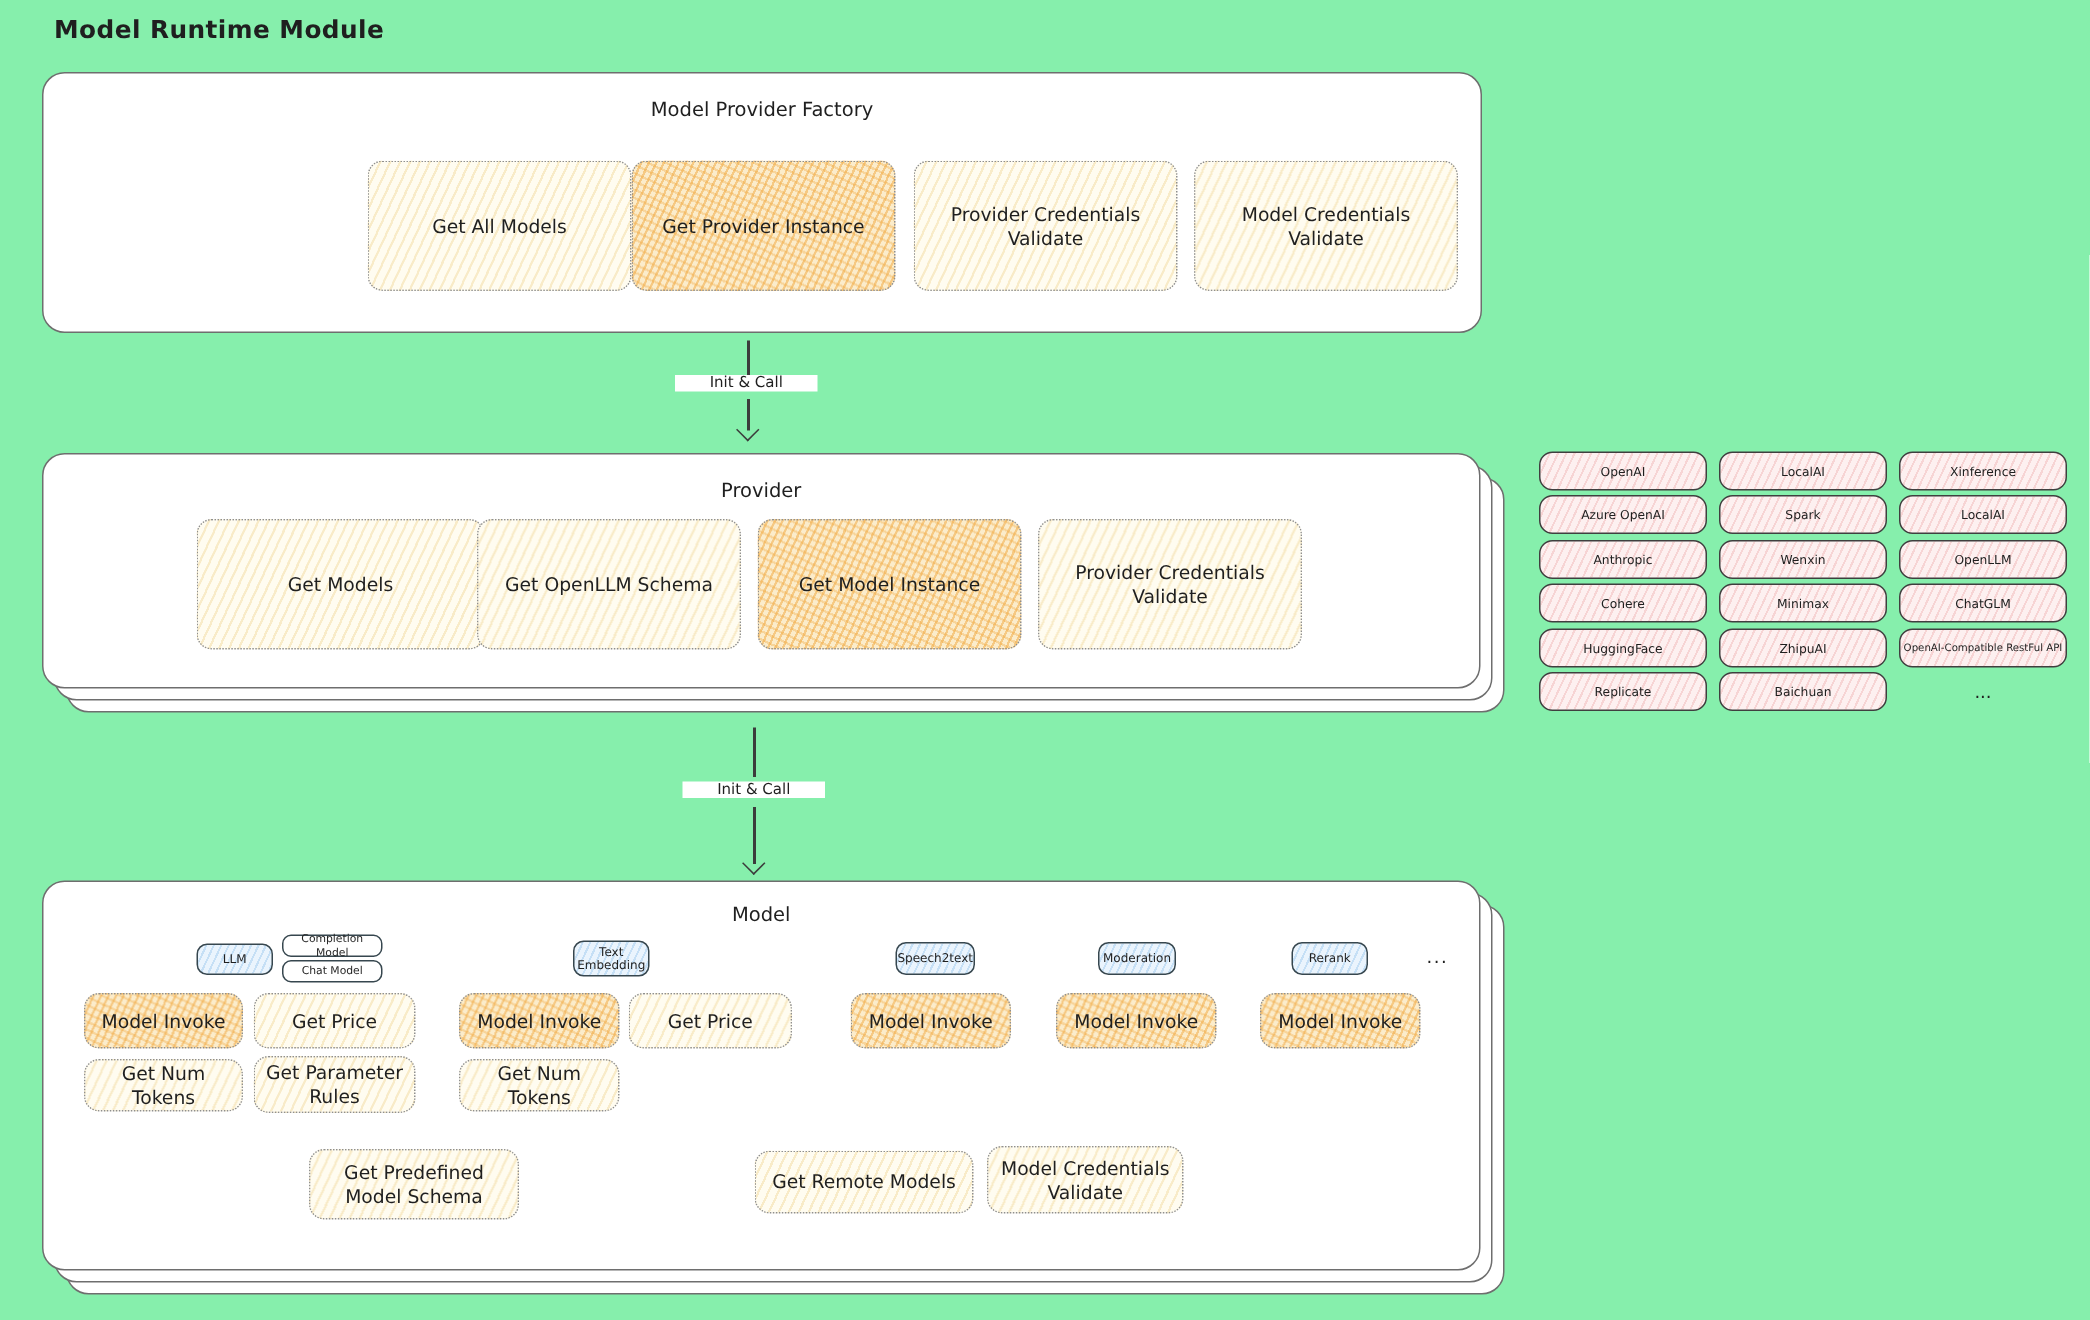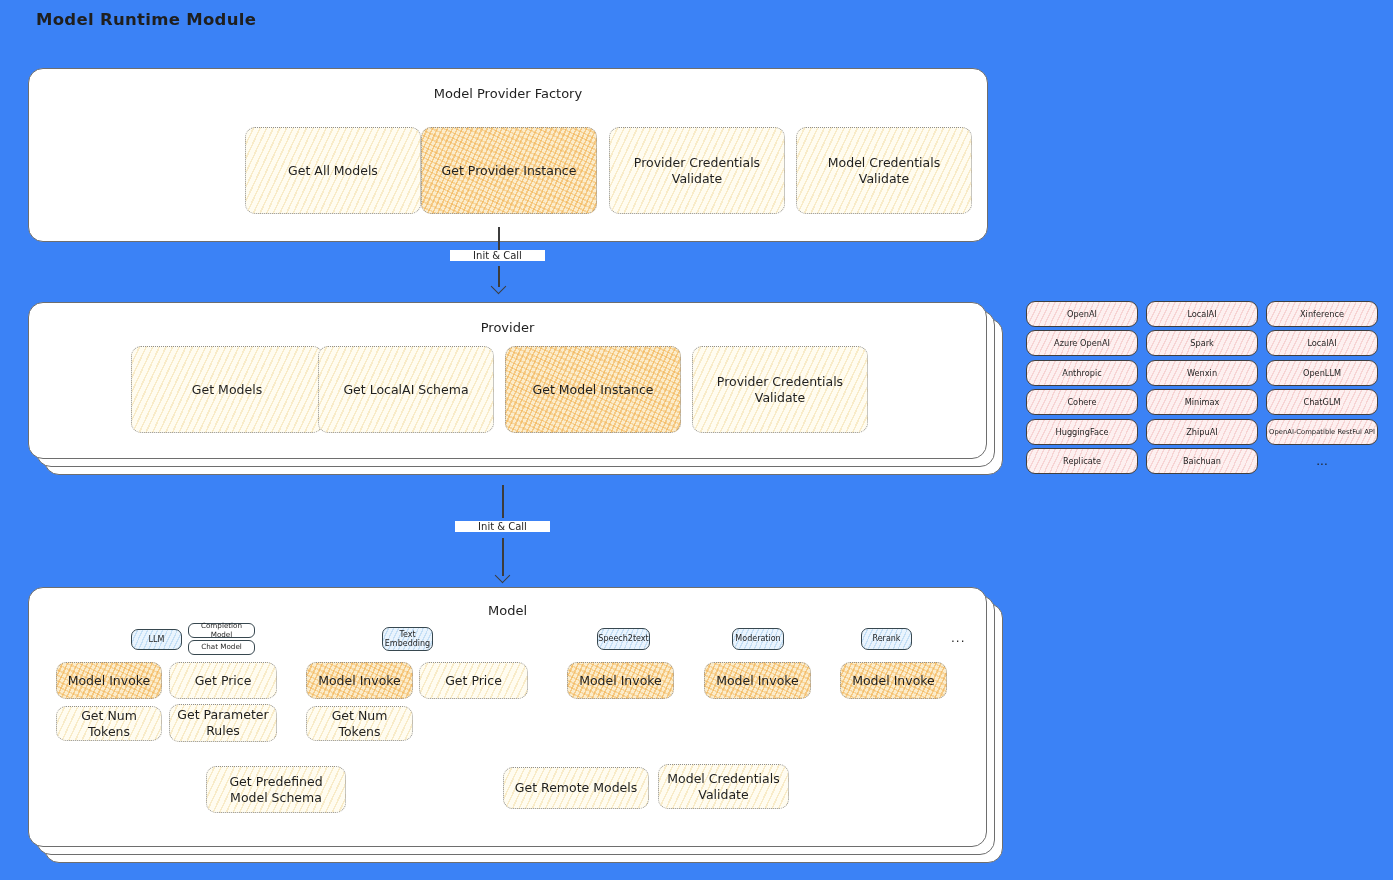--- a/index.html
+++ b/index.html
@@ -1,17 +1,17 @@
 <!DOCTYPE html>
 <html><head>
 <meta charset="utf-8">
 <style>
   html,body { margin:0; padding:0; background:#ffffff; }
   .canvas {
-    position:relative; width:1393px; height:880px; background:#3b82f6;
+    position:relative; width:1393px; height:880px; background:#86efac;
     font-family:"DejaVu Sans", sans-serif; color:#1f1f1f; overflow:hidden;
   }
   .page-title { position:absolute; left:36px; top:10px; font-size:16.5px; font-weight:bold; letter-spacing:.3px; }
 
   .container, .layer {
     position:absolute; background:#ffffff; border:1.4px solid #6e6e6e; border-radius:15px;
   }
   .section-title { position:absolute; left:0; right:0; top:17px; text-align:center; font-size:13px; }
 
   .fn {
@@ -55,39 +55,39 @@
   .arrow-head { position:absolute; width:10px; height:10px; border-left:1.6px solid #3c3c3c; border-bottom:1.6px solid #3c3c3c; transform:rotate(-45deg); }
   .arrow-label { position:absolute; font-size:10px; text-align:center; background:#fff; }
 </style>
 </head>
 <body>
 
 <div class="canvas">
 
   <div class="page-title">Model Runtime Module</div>
 
-  <div class="container" style="left:28px; top:48px; width:958px; height:172px;margin-top:20px;">
+  <div class="container" style="left:28px; top:48px; width:958px; height:172px;">
     <div class="section-title">Model Provider Factory</div>
     <div class="fn" style="left:216px; top:58px; width:176px; height:87px;">Get All Models</div>
     <div class="fn accent" style="left:392px; top:58px; width:176px; height:87px;">Get Provider Instance</div>
     <div class="fn" style="left:580px; top:58px; width:176px; height:87px;">Provider Credentials Validate</div>
     <div class="fn" style="left:767px; top:58px; width:176px; height:87px;">Model Credentials Validate</div>
   </div>
 
   <div class="arrow-line" style="left:498px; top:227px; height:23px;"></div>
   <div class="arrow-label" style="left:450px; top:250px; width:95px;">Init &amp; Call</div>
   <div class="arrow-line" style="left:498px; top:266px; height:21px;"></div>
   <div class="arrow-head" style="left:493px; top:281px;"></div>
 
   <div class="layer" style="left:44px; top:318px; width:957px; height:155px;"></div>
   <div class="layer" style="left:36px; top:310px; width:957px; height:155px;"></div>
   <div class="container" style="left:28px; top:302px; width:957px; height:155px;">
     <div class="section-title">Provider</div>
     <div class="fn" style="left:102px; top:43px; width:192px; height:87px;">Get Models</div>
-    <div class="fn" style="left:289px; top:43px; width:176px; height:87px;">Get LocalAI Schema</div>
+    <div class="fn" style="left:289px; top:43px; width:176px; height:87px;">Get OpenLLM Schema</div>
     <div class="fn accent" style="left:476px; top:43px; width:176px; height:87px;">Get Model Instance</div>
     <div class="fn" style="left:663px; top:43px; width:176px; height:87px;">Provider Credentials Validate</div>
   </div>
 
   <div class="chip-grid">
     <div class="chip">OpenAI</div>
     <div class="chip">LocalAI</div>
     <div class="chip">Xinference</div>
     <div class="chip">Azure OpenAI</div>
     <div class="chip">Spark</div>

